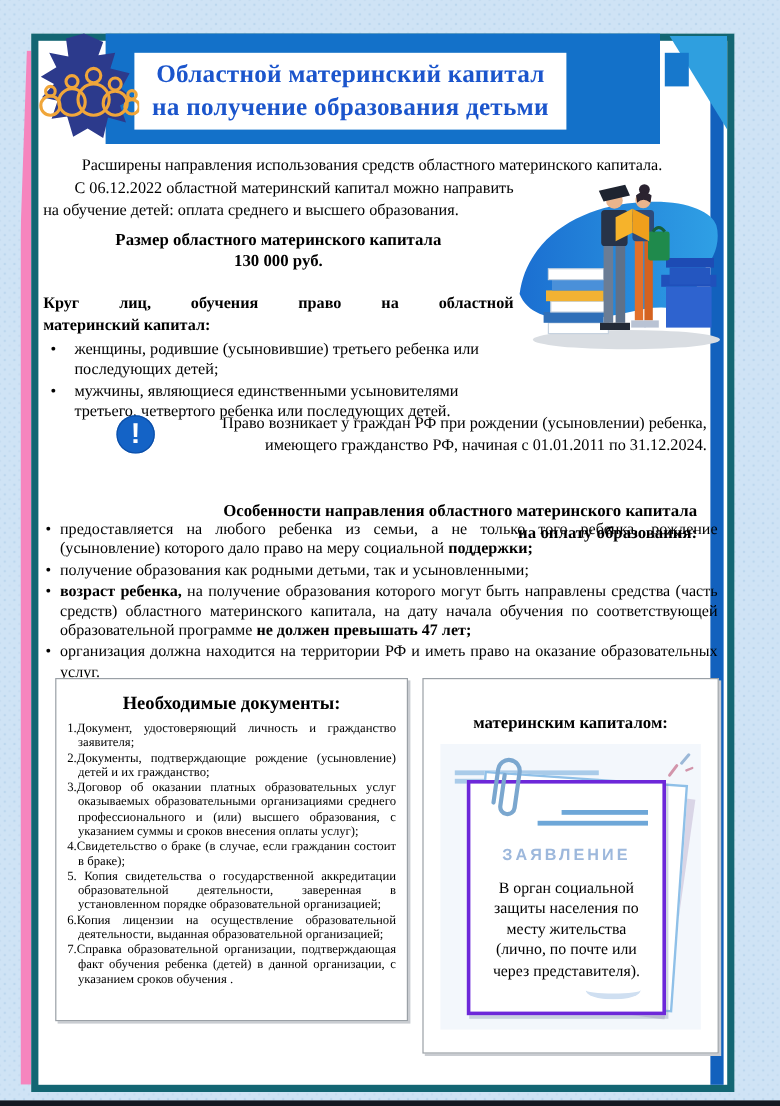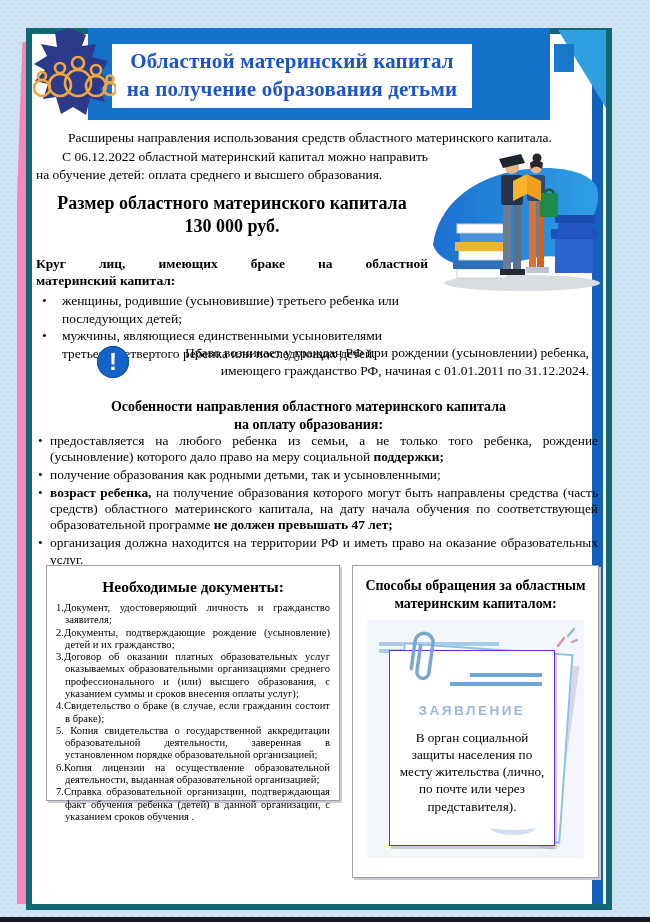--- a/index.html
+++ b/index.html
@@ -35,59 +35,59 @@
     position:absolute; left:112px; top:44px; width:360px; height:64px; background:#ffffff;
     display:flex; flex-direction:column; justify-content:center; text-align:center;
   }
   .title-box .t { font-weight:bold; color:#1b55cc; font-size:21px; line-height:1.32; letter-spacing:.2px; }
   .logo { position:absolute; left:30px; top:26px; width:86px; height:92px; }
 
   
   .intro { position:absolute; left:40px; top:130px; width:540px; text-align:center; font-size:13.5px; }
   .left-col { position:absolute; left:36px; top:148px; width:392px; font-size:13.5px; line-height:1.3; }
   .para { text-align:justify; text-indent:26px; }
-  .amount { margin-top:9px; text-align:center; font-weight:bold; font-size:18px; line-height:1.3; }
+  .amount { margin-top:9px; text-align:center; font-weight:bold; font-size:14px; line-height:1.3; }
   .elig-head { margin-top:16px; font-weight:bold; }
   .elig-head .l1 { text-align:justify; text-align-last:justify; }
   .elig-list { list-style:none; margin-top:2px; }
   .elig-list li { position:relative; padding-left:26px; }
   .elig-list li::before { content:"•"; position:absolute; left:6px; }
 
   .illustration { position:absolute; left:427px; top:133px; width:178px; height:162px; }
 
   .notice { position:absolute; left:97px; top:344px; width:492px; display:flex; gap:10px; }
   .notice-icon {
     flex:0 0 32px; width:32px; height:32px; border-radius:50%; background:#1463c6;
     color:#fff; font-family:"Liberation Sans", sans-serif; font-weight:900; font-size:24px;
     display:flex; align-items:center; justify-content:center; margin-top:2px;
     box-shadow:0 0 0 1px #0d4fa8 inset;
   }
   .notice-text { font-size:13.5px; line-height:1.3; text-align:right; }
 
-  .features-head { position:absolute; left:36px; top:398px; width:545px; text-align:center; font-weight:bold; font-size:14px; line-height:1.25; }
+  .features-head { position:absolute; left:36px; top:418px; width:545px; text-align:right; font-weight:bold; font-size:14px; line-height:1.25; }
   .features-list { position:absolute; left:36px; top:433px; width:562px; list-style:none; font-size:13.4px; line-height:1.2; }
   .features-list li { position:relative; padding-left:14px; text-align:justify; margin-bottom:2px; }
   .features-list li::before { content:"•"; position:absolute; left:2px; }
 
   
   .box { position:absolute; top:565px; background:#fff; border:1px solid #9aa0a6; box-shadow:2px 2px 0 #c9ccd1; }
-  .box-docs { left:46px; width:294px; height:236px; padding:8px 9px; }
+  .box-docs { left:46px; width:294px; height:286px; padding:8px 9px; }
   .box-apply { left:352px; width:247px; height:313px; padding:8px 8px; }
   .box-docs h3 { text-align:center; font-size:15.5px; margin:4px 0 6px; }
   .doc-item { font-size:10.6px; line-height:1.16; text-align:justify; padding-left:9px; text-indent:-9px; }
   .box-apply h3 { text-align:center; font-size:14px; line-height:1.25; margin:3px 0 8px; }
 
   .apply-panel { position:relative; margin:0 6px; height:238px; background:#f3f7fc; overflow:hidden; }
   .sheet-back1 { position:absolute; left:30px; top:28px; width:170px; height:190px; background:#fff; border:2px solid #8fc0e8; transform:rotate(4deg); }
   .sheet-back2 { position:absolute; left:120px; top:40px; width:80px; height:185px; background:#d9d5e6; transform:rotate(8deg); }
   .sheet-lines { position:absolute; left:12px; top:22px; width:120px; height:14px; }
   .sheet-lines div { height:4px; background:#a9cbe9; margin-bottom:3px; }
   .main-doc {
     position:absolute; left:22px; top:30px; width:166px; height:196px;
-    background:#fff; border:1px solid #6d28d9; box-shadow:2px 3px 0 rgba(120,140,170,.35);
+    background:#fff; border:3px solid #6d28d9; box-shadow:2px 3px 0 rgba(120,140,170,.35);
   }
   .doc-rule1 { position:absolute; right:12px; top:22px; width:72px; height:4px; background:#6ea7d8; }
   .doc-rule2 { position:absolute; right:12px; top:31px; width:92px; height:4px; background:#6ea7d8; }
   .statement-label {
     position:absolute; left:0; right:0; top:52px; text-align:center;
     font-family:"Liberation Sans", sans-serif; font-weight:bold; font-size:13.5px;
     color:#9db8dc; letter-spacing:2.5px;
   }
   .apply-text { position:absolute; left:8px; right:8px; top:78px; text-align:center; font-size:13.2px; line-height:1.3; }
   .doc-smile { position:absolute; right:18px; bottom:10px; width:46px; height:16px; border-bottom:5px solid #cfdff1; border-radius:0 0 50% 50%; }
@@ -131,21 +131,21 @@
 
 <div class="intro">Расширены направления использования средств областного материнского капитала.</div>
 
 <div class="left-col">
   <div class="para">С 06.12.2022 областной материнский капитал можно направить на обучение детей: оплата среднего и высшего образования.</div>
   <div class="amount">
     <div>Размер областного материнского капитала</div>
     <div>130 000 руб.</div>
   </div>
   <div class="elig-head">
-    <div class="l1">Круг лиц, имеющих браке на областной</div>
+    <div class="l1">Круг лиц, обучения право на областной</div>
     <div>материнский капитал:</div>
   </div>
   <ul class="elig-list">
       <li>женщины, родившие (усыновившие) третьего ребенка или последующих детей;</li>
       <li>мужчины, являющиеся единственными усыновителями третьего, четвертого ребенка или последующих детей.</li>
     </ul>
 </div>
 
 <svg class="illustration" viewBox="0 0 178 162">
   <defs>
@@ -222,21 +222,21 @@
       <div class="doc-item">3.Договор об оказании платных образовательных услуг оказываемых образовательными организациями среднего профессионального и (или) высшего образования, с указанием суммы и сроков внесения оплаты услуг);</div>
       <div class="doc-item">4.Свидетельство о браке (в случае, если гражданин состоит в браке);</div>
       <div class="doc-item">5. Копия свидетельства о государственной аккредитации образовательной деятельности, заверенная в установленном порядке образовательной организацией;</div>
       <div class="doc-item">6.Копия лицензии на осуществление образовательной деятельности, выданная образовательной организацией;</div>
       <div class="doc-item">7.Справка образовательной организации, подтверждающая факт обучения ребенка (детей) в данной организации, с указанием сроков обучения .</div>
     </div>
 </div>
 
 <div class="box box-apply">
   <h3>
-    <span>Способы обращения за областным</span><br>
+    <br>
     <span>материнским капиталом:</span>
   </h3>
   <div class="apply-panel">
     <div class="sheet-lines">
         <div></div>
         <div></div>
       </div>
     <div class="sheet-back2"></div>
     <div class="sheet-back1"></div>
     <div class="main-doc">

